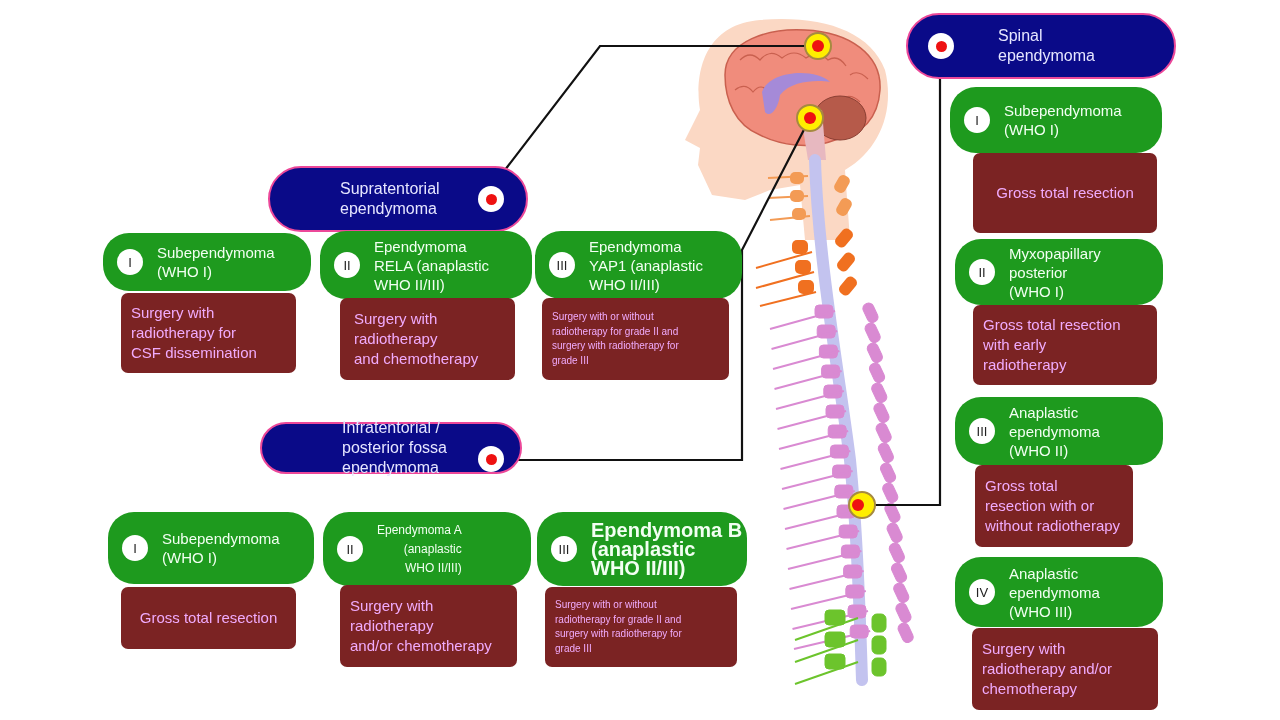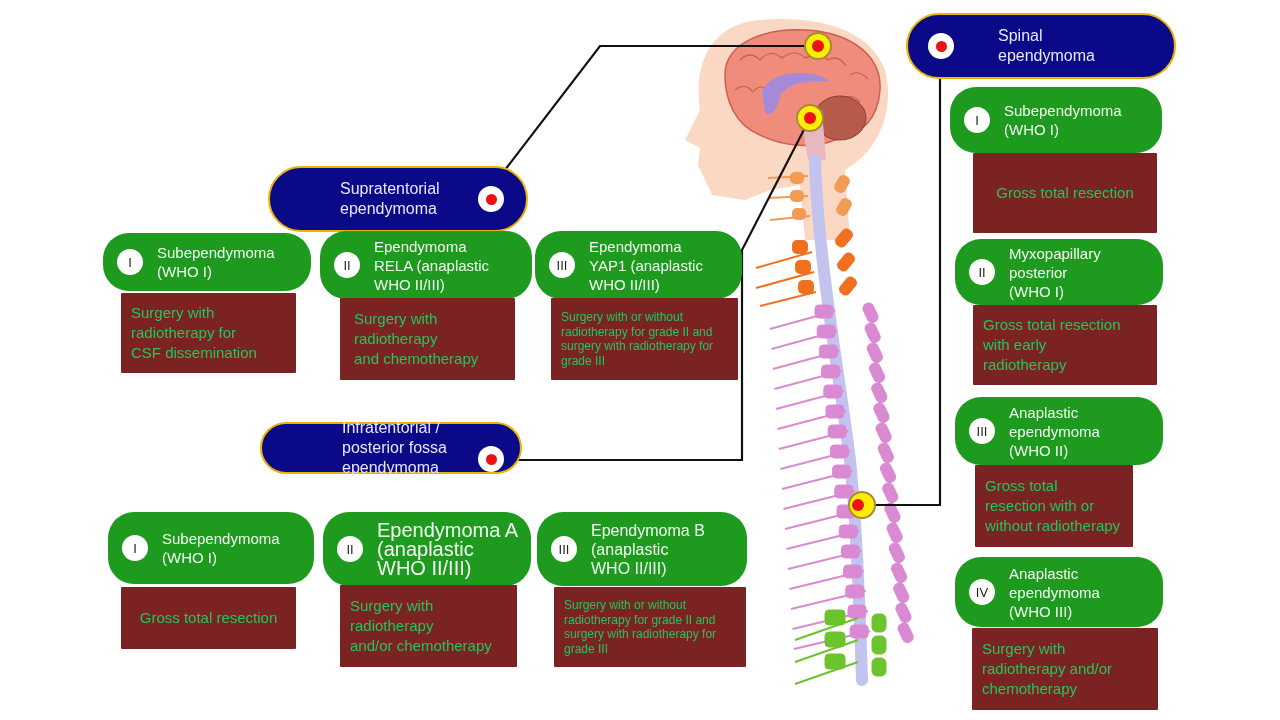--- a/index.html
+++ b/index.html
@@ -1,26 +1,26 @@
 <!DOCTYPE html>
 <html><head>
 <meta charset="utf-8">
 <style>
   html,body{margin:0;padding:0;}
   body{width:1280px;height:720px;position:relative;overflow:hidden;background:#ffffff;font-family:"Liberation Sans",sans-serif;}
-  .navy{position:absolute;background:#0a0a88;border:2px solid #eab308;border-radius:34px;color:#e6e6ff;font-size:16px;line-height:20px;box-sizing:border-box;display:flex;align-items:center;}
+  .navy{position:absolute;background:#0a0a88;border:2px solid #ec4899;border-radius:34px;color:#e6e6ff;font-size:16px;line-height:20px;box-sizing:border-box;display:flex;align-items:center;}
   .navy .txt{white-space:pre-line;}
   .target{position:absolute;width:26px;height:26px;border-radius:50%;background:#fff;display:flex;align-items:center;justify-content:center;}
   .target::after{content:"";width:11px;height:11px;border-radius:50%;background:#ee1111;}
   .green{position:absolute;background:#1e9a1e;border-radius:26px;color:#f2fff2;font-size:15px;line-height:19px;box-sizing:border-box;display:flex;align-items:center;}
   .green .num{width:26px;height:26px;border-radius:50%;background:#fff;color:#222;font-size:13px;display:flex;align-items:center;justify-content:center;flex:0 0 auto;margin-left:14px;margin-right:14px;}
   .green .txt{white-space:pre-line;}
-  .maroon{position:absolute;background:#7b2323;border-radius:1px;color:#22c55e;box-sizing:border-box;padding:6px 10px;display:flex;align-items:center;white-space:pre-line;}
+  .maroon{position:absolute;background:#7b2323;border-radius:7px;color:#f0abfc;box-sizing:border-box;padding:6px 10px;display:flex;align-items:center;white-space:pre-line;}
   .m-lg{font-size:15px;line-height:20px;}
-  .m-sm{font-size:12px;line-height:14.5px;margin-left:9px;}
+  .m-sm{font-size:10px;line-height:14.5px;}
   svg{position:absolute;left:0;top:0;}
 </style>
 </head>
 <body>
 
 <svg width="1280" height="720" viewBox="0 0 1280 720">
 
   <path d="M760,20 C700,25 695,80 700,110 L685,140 L700,148 L698,165 L705,180 L712,195 L745,200 L770,190 L800,185 L805,240 L850,240 L845,170 C880,150 895,110 885,70 C870,30 820,15 760,20 Z" fill="#fbd8c4"></path>
 
   <path d="M725,75 C725,40 770,28 805,30 C850,32 882,55 880,90 C878,120 860,135 835,140 C810,150 780,145 760,135 C735,125 725,100 725,75 Z" fill="#f08c7c" stroke="#c9604f" stroke-width="1.5"></path>
@@ -194,31 +194,31 @@
 
 <div class="green" style="left:108px;top:512px;width:206px;height:72px;">
   <span class="num">I</span>
   <span class="txt">Subependymoma
 (WHO I)</span>
 </div>
 <div class="maroon m-lg" style="left:121px;top:587px;width:175px;height:62px;justify-content:center;padding:0;">Gross total resection</div>
 
 <div class="green" style="left:323px;top:512px;width:208px;height:74px;">
   <span class="num">II</span>
-  <span class="txt" style="font-size:20px;">Ependymoma A
+  <span class="txt" style="font-size:12px;text-align:right;">Ependymoma A
 (anaplastic
 WHO II/III)</span>
 </div>
 <div class="maroon m-lg" style="left:340px;top:585px;width:177px;height:82px;">Surgery with
 radiotherapy
 and/or chemotherapy</div>
 
 <div class="green" style="left:537px;top:512px;width:210px;height:74px;">
   <span class="num">III</span>
-  <span class="txt" style="font-size:16px;">Ependymoma B
+  <span class="txt" style="font-size:20px;font-weight:bold;">Ependymoma B
 (anaplastic
 WHO II/III)</span>
 </div>
 <div class="maroon m-sm" style="left:545px;top:587px;width:192px;height:80px;">Surgery with or without
 radiotherapy for grade II and
 surgery with radiotherapy for
 grade III</div>
 
 <div class="green" style="left:950px;top:87px;width:212px;height:66px;">
   <span class="num">I</span>

